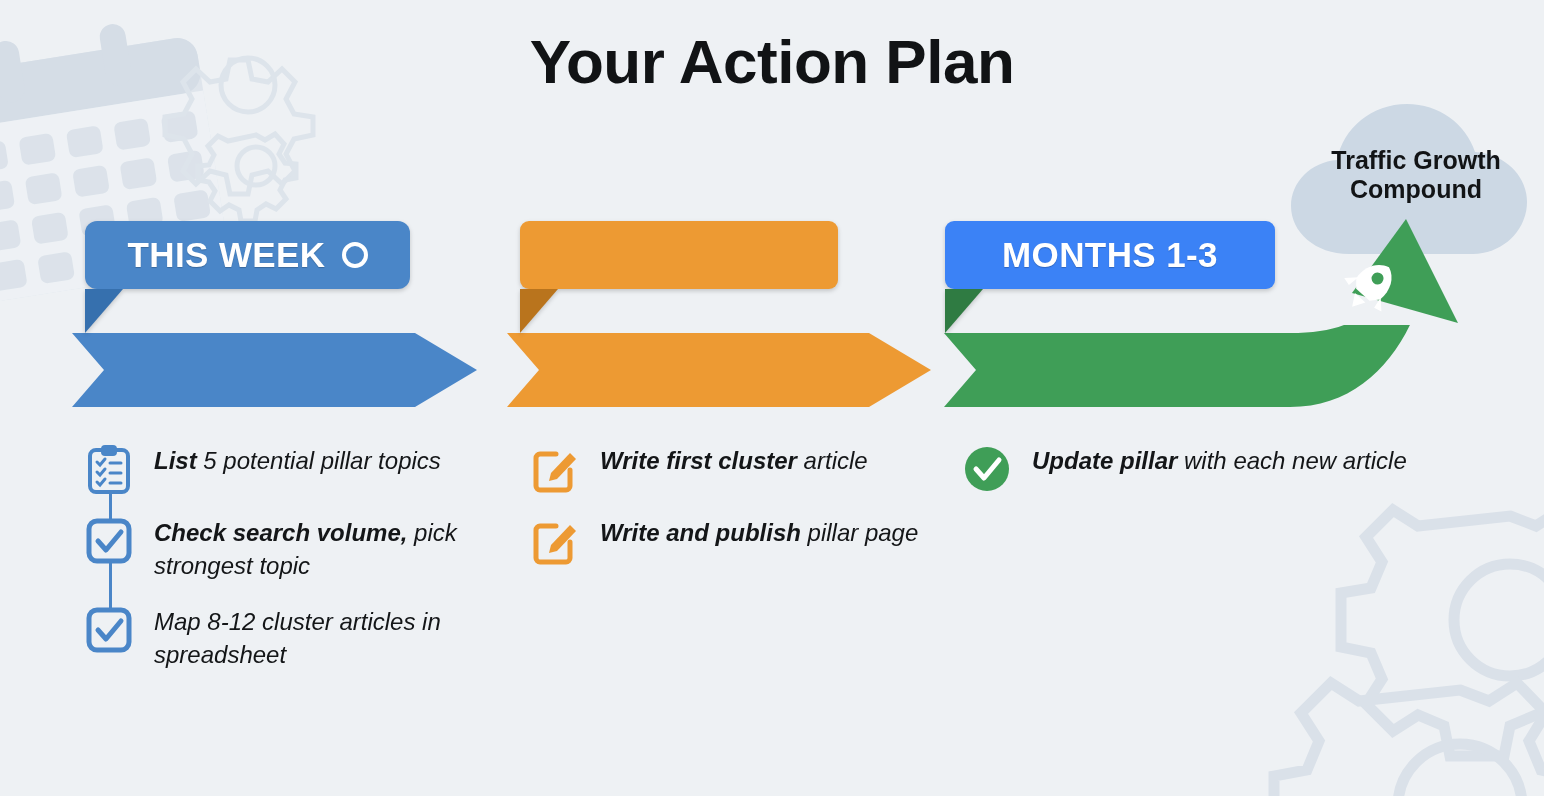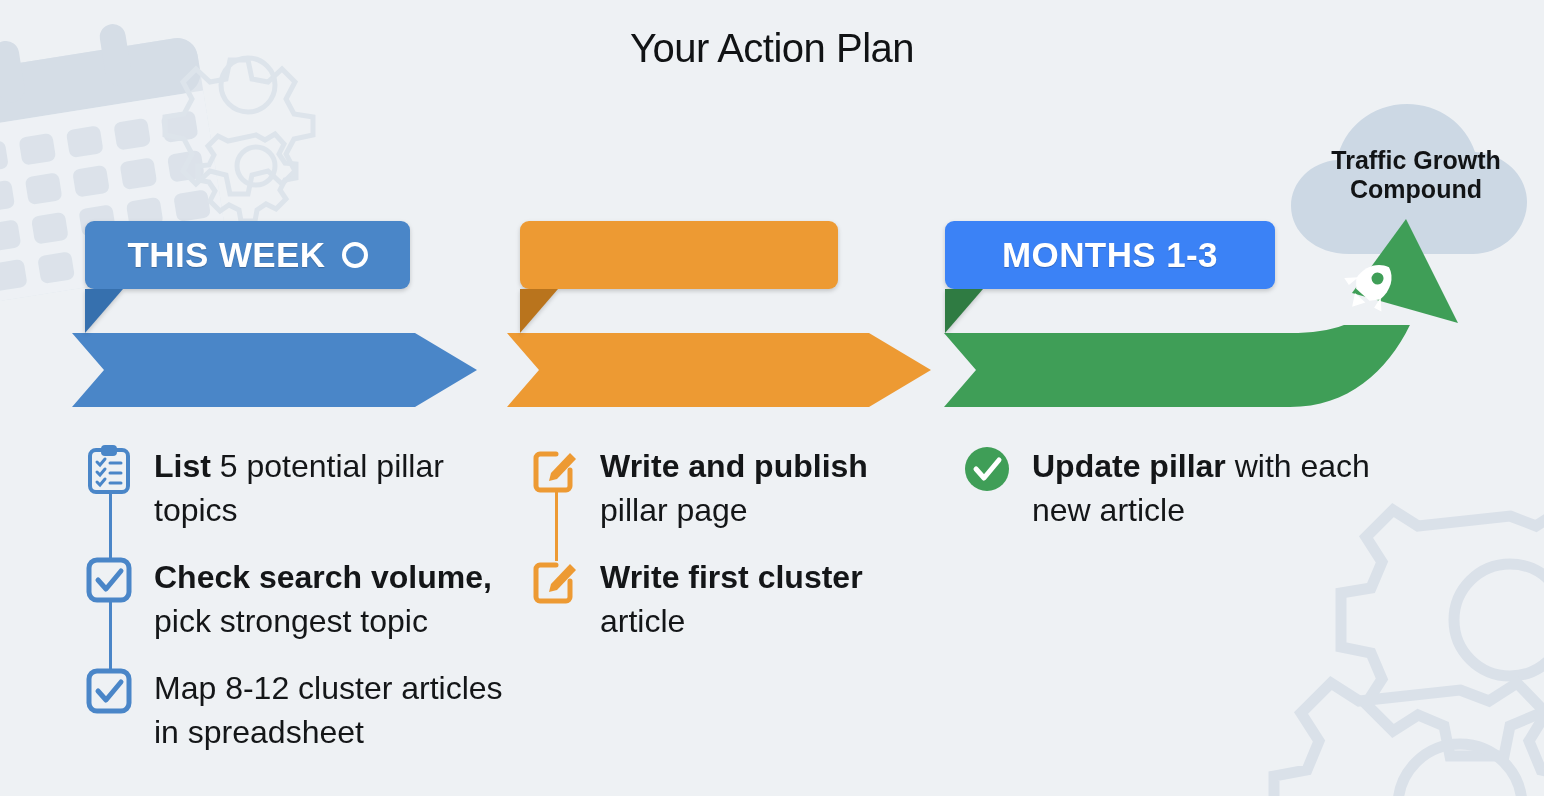--- a/index.html
+++ b/index.html
@@ -11,21 +11,21 @@
     overflow:hidden;
   }
 
   
   #watermarks { position:absolute; inset:0; z-index:0; pointer-events:none; }
 
   
   .page-title{
     position:absolute; top:26px; left:0; width:1544px;
     text-align:center;
-    font-size:40px; font-weight:normal; letter-spacing:-0.5px;
+    font-size:62px; font-weight:bold; letter-spacing:-0.5px;
     color:#111315;
     z-index:6;
   }
 
   
   #arrows{ position:absolute; left:0; top:325px; width:1544px; height:90px; z-index:3; }
 
   
   .banner{
     position:absolute; z-index:5;
@@ -35,21 +35,21 @@
     letter-spacing:0.4px;
     filter:drop-shadow(0 2px 2px rgba(0,0,0,.18));
   }
   .banner .txt{ text-shadow:0 1px 1px rgba(0,0,0,.22); }
   .banner .tail{
     position:absolute; left:0; top:68px;
     width:0; height:0;
     border-left:38px solid transparent;
     border-top:44px solid transparent;
   }
-  .banner-blue  { left:85px;  top:221px; width:325px; background:#4a86c8; }
+  .banner-blue  { left:85px;  top:221px; width:325px; background:#4a86c8;border-radius:12px; }
   .banner-blue  .tail{ border-left-color:#3670ae; border-left:0; border-right:38px solid #3670ae; border-bottom:0; border-top:44px solid #3670ae; width:0;
                        clip-path:polygon(0 0, 100% 0, 0 100%); border:0; background:#3670ae; width:38px; height:44px; }
   .banner-orange{ left:520px; top:221px; width:318px; background:#ed9a33; }
   .banner-orange .tail{ clip-path:polygon(0 0, 100% 0, 0 100%); border:0; background:#b9741d; width:38px; height:44px; }
   .banner-green { left:945px; top:221px; width:330px; background:#3b82f6; }
   .banner-green .tail{ clip-path:polygon(0 0, 100% 0, 0 100%); border:0; background:#2f7b42; width:38px; height:44px; }
 
   .dot-icon{
     display:inline-block; margin-left:16px;
     width:26px; height:26px; border-radius:50%;
@@ -74,22 +74,22 @@
   .item{ position:relative; display:flex; gap:18px; }
   .item + .item{ margin-top:22px; }
 
   .icon-col{ position:relative; width:52px; flex:0 0 52px; }
   .icon-col .connector{
     position:absolute; left:25px; top:46px; bottom:-28px; width:3px;
   }
   .item:last-child .icon-col .connector{ display:none; }
 
   .item-text{
-    font-size:32px; line-height:1.39; color:#141618;
-    padding-top:0px; flex:1;
+    font-size:24px; line-height:1.39; color:#141618;
+    padding-top:0px; flex:1;font-style:italic;
   }
   .item-text b{ font-weight:bold; }
 
   svg{ display:block; }
 </style>
 </head>
 <body>
 
 <svg id="watermarks" width="1544" height="796" viewBox="0 0 1544 796">
   <g opacity="0.75" transform="rotate(-9 160 150)">
@@ -234,37 +234,37 @@
 </div>
 
 <div class="col col-2">
 
   <div class="item">
     <div class="icon-col">
       <svg width="50" height="50" viewBox="0 0 50 50">
         <path d="M40 26 v16 a4 4 0 0 1 -4 4 H10 a4 4 0 0 1 -4 -4 V14 a4 4 0 0 1 4 -4 h16" fill="none" stroke="#ed9a33" stroke-width="5" stroke-linecap="round"></path>
         <path d="M21 29 L40 9 l6 6 -19 20 -8 2 z" fill="#ed9a33"></path>
       </svg>
-      <div class="connector" style="background:#ed9a33"></div>
-    </div>
-    <div class="item-text">
-      <b>Write and publish</b><span> pillar page</span>
+
+    </div>
+    <div class="item-text">
+      <b>Write first cluster</b><span> article</span>
     </div>
   </div>
 
   <div class="item">
     <div class="icon-col">
       <svg width="50" height="50" viewBox="0 0 50 50">
         <path d="M40 26 v16 a4 4 0 0 1 -4 4 H10 a4 4 0 0 1 -4 -4 V14 a4 4 0 0 1 4 -4 h16" fill="none" stroke="#ed9a33" stroke-width="5" stroke-linecap="round"></path>
         <path d="M21 29 L40 9 l6 6 -19 20 -8 2 z" fill="#ed9a33"></path>
       </svg>
-
-    </div>
-    <div class="item-text">
-      <b>Write first cluster</b><span> article</span>
+      <div class="connector" style="background:#ed9a33"></div>
+    </div>
+    <div class="item-text">
+      <b>Write and publish</b><span> pillar page</span>
     </div>
   </div>
 </div>
 
 <div class="col col-3">
 
 
   <div class="item">
     <div class="icon-col">
       <svg width="50" height="50" viewBox="0 0 50 50">

